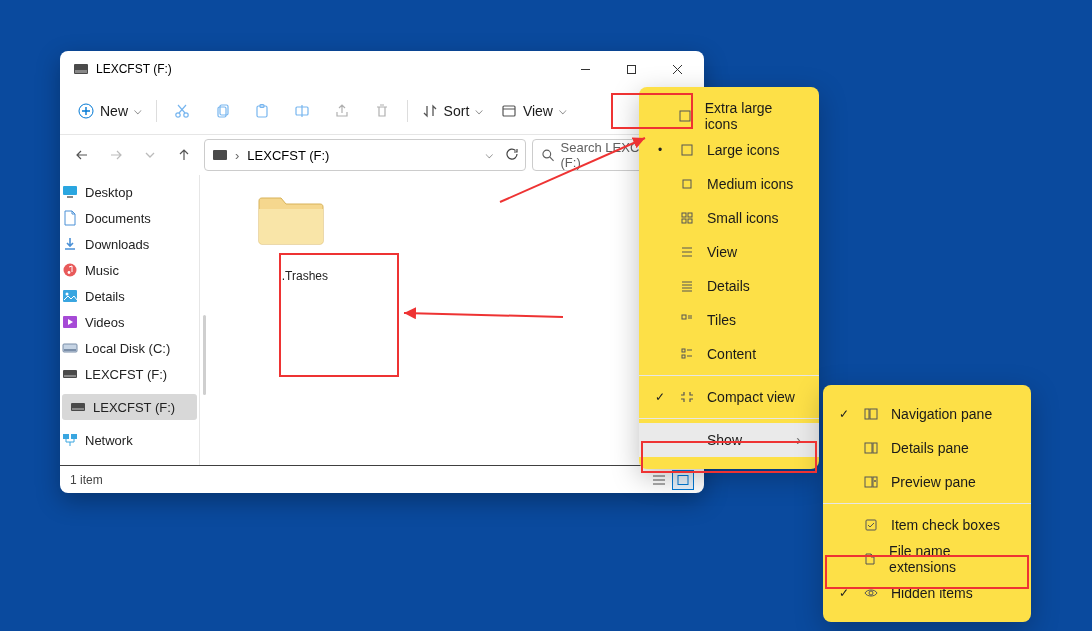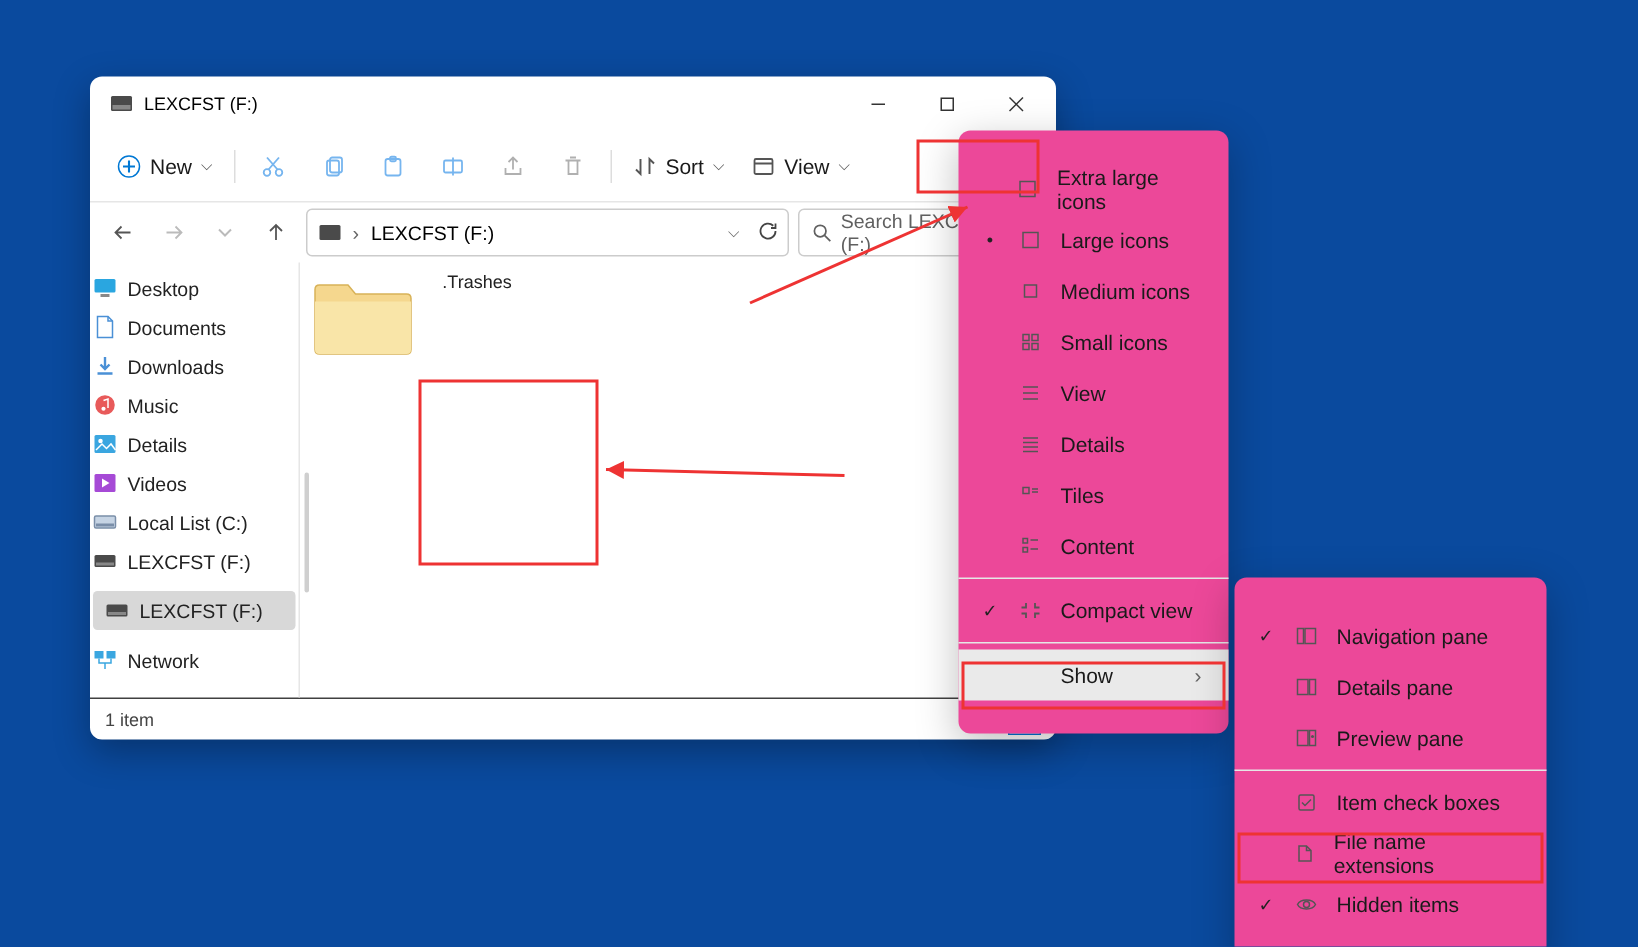--- a/index.html
+++ b/index.html
@@ -36,30 +36,30 @@
   .body { display:flex; height: calc(100% - 36px - 48px - 40px - 28px); }
   
   .sidebar { width:140px; border-right:1px solid #e6e6e6; padding:4px 0; overflow:hidden; }
   .side-item { height:26px; display:flex; align-items:center; gap:7px; padding:0 2px; font-size:13px; color:#222; cursor:pointer; }
   .side-item.sel { background:#d8d8d8; border-radius:3px; margin:1px 2px; padding:0 8px; }
   .side-item .ico { width:16px; height:14px; display:flex; align-items:center; justify-content:center; }
   .scroll-track{ width:6px; background:transparent; position:relative; }
   .scroll-thumb{ position:absolute; right:0; top:140px; width:3px; height:80px; background:#cfcfcf; border-radius:2px; }
   
   .content { flex:1; position:relative; padding:6px 0 0 12px; }
-  .folder-item { width:110px; height:110px; display:flex; flex-direction:row; align-items:flex-start; justify-content:center; gap:16px; cursor:pointer; }
+  .folder-item { width:110px; height:110px; display:flex; flex-direction:column; align-items:flex-end; justify-content:center; gap:16px; cursor:pointer; }
   .folder-name{ font-size:12px; color:#222; }
   
   .status { height:28px; border-top:1px solid #404040; display:flex; align-items:center; padding:0 10px; font-size:12px; color:#444; }
   .status .spacer{flex:1;}
   .status .layout-btn{ width:22px; height:20px; display:flex; align-items:center; justify-content:center; border:1px solid transparent; cursor:pointer; margin-left:2px; }
   .status .layout-btn.active{ border-color:#0078d4; background:#e6f1fb; }
   
   
-  .menu { position:absolute; background:#ec4899; border-radius:8px; box-shadow:0 8px 28px rgba(0,0,0,.25); padding:22px 0; }
+  .menu { position:absolute; background:#fde047; border-radius:8px; box-shadow:0 8px 28px rgba(0,0,0,.25); padding:12px 0; }
   .menu-item { height:34px; display:flex; align-items:center; gap:12px; padding:0 18px 0 14px; font-size:14px; color:#1a1a1a; cursor:pointer; position:relative; }
   .menu-item .check-col { width:14px; display:flex; justify-content:center; color:#222; font-size:12px; }
   .menu-item .mi-ico { width:16px; display:flex; justify-content:center; color:#444; }
   .menu-item .mi-ico svg{width:14px;height:14px;}
   .menu-item.highlight{ background:#eaeaea;justify-content:space-between; }
   .menu-item .sub-arrow{ margin-left:auto; color:#666; }
   .menu-divider{ height:1px; background:#e6e6e6; margin:4px 0; }
   
   .view-menu{ left:639px; top:87px; width:180px; }
   .show-menu{ left:823px; top:385px; width:208px; }
@@ -257,21 +257,21 @@
           </span>
           <span>Videos</span>
         </div>
         <div class="side-item">
           <span class="ico">
             <svg width="16" height="12" viewBox="0 0 16 12">
               <rect x="1" y="2" width="14" height="8" rx="1" fill="#c6d4e4" stroke="#7a8ea8"></rect>
               <rect x="2" y="7" width="12" height="2" fill="#7a8ea8"></rect>
             </svg>
           </span>
-          <span>Local List (C:)</span>
+          <span>Local Disk (C:)</span>
         </div>
         <div class="side-item">
           <span class="ico">
             <svg width="16" height="12" viewBox="0 0 16 12">
               <rect x="1" y="2" width="14" height="8" rx="1" fill="#4a4a4a"></rect>
               <rect x="2" y="7" width="12" height="2" fill="#888"></rect>
             </svg>
           </span>
           <span>LEXCFST (F:)</span>
         </div>

